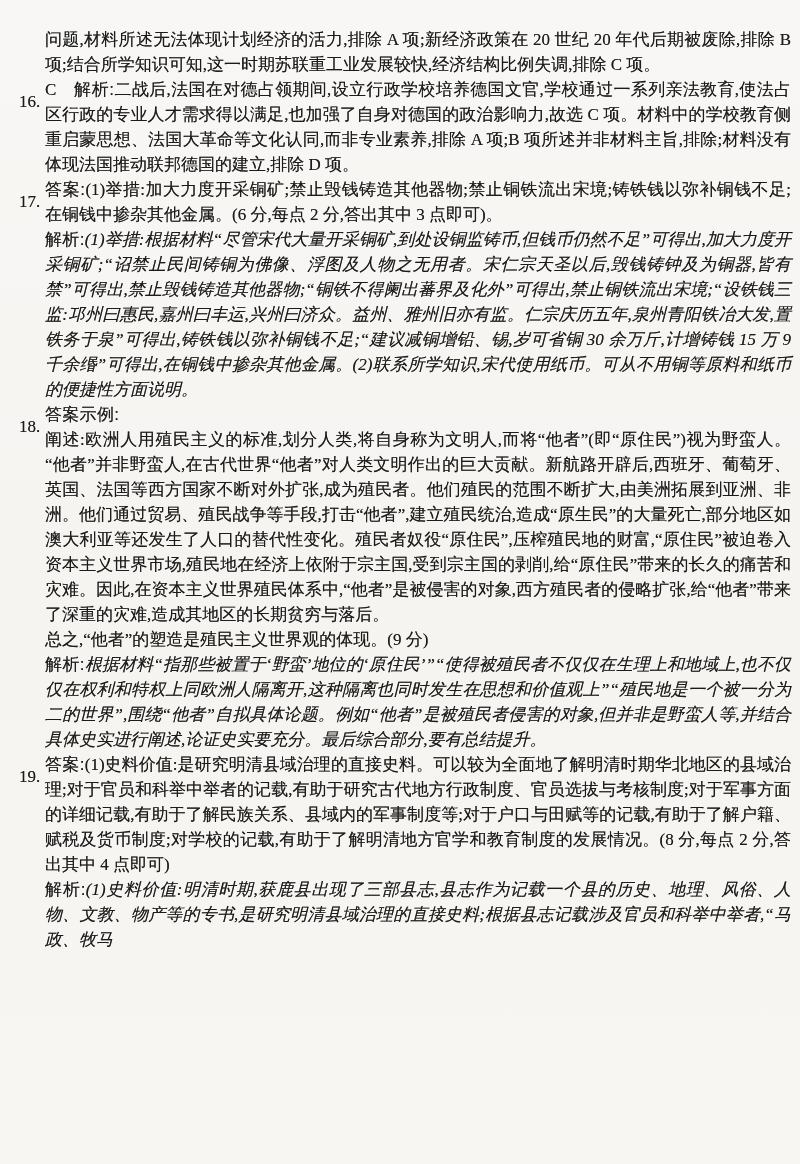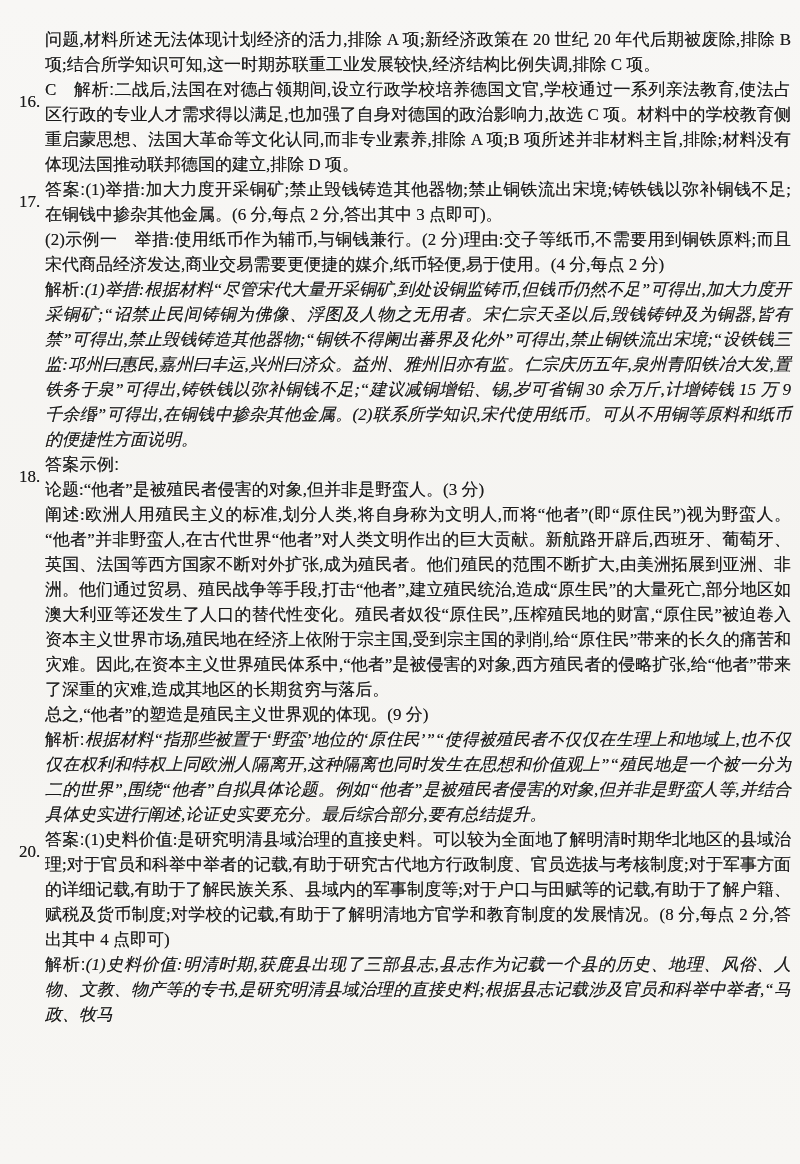--- a/index.html
+++ b/index.html
@@ -48,28 +48,26 @@
 <div class="sheet">
   <div id="doc-root">
       <div class="block">
         <div class="para"><span>问题,材料所述无法体现计划经济的活力,排除 A 项;新经济政策在 20 世纪 20 年代后期被废除,排除 B 项;结合所学知识可知,这一时期苏联重工业发展较快,经济结构比例失调,排除 C 项。</span></div>
       </div>
       <div class="block">
         <div class="para"><span class="marker">16.</span><span>C　</span><span class="b">解析:</span><span>二战后,法国在对德占领期间,设立行政学校培养德国文官,学校通过一系列亲法教育,使法占区行政的专业人才需求得以满足,也加强了自身对德国的政治影响力,故选 C 项。材料中的学校教育侧重启蒙思想、法国大革命等文化认同,而非专业素养,排除 A 项;B 项所述并非材料主旨,排除;材料没有体现法国推动联邦德国的建立,排除 D 项。</span></div>
       </div>
       <div class="block">
         <div class="para"><span class="marker">17.</span><span class="b">答案:</span><span>(1)举措:加大力度开采铜矿;禁止毁钱铸造其他器物;禁止铜铁流出宋境;铸铁钱以弥补铜钱不足;在铜钱中掺杂其他金属。(6 分,每点 2 分,答出其中 3 点即可)。</span></div>
-        <div class="para"><span>(2)示例一　举措:使用纸币作为辅币,与铜钱兼行。(2 分)理由:交子等纸币,不需要用到铜铁原料;而且宋代商品经济发达,商业交易需要更便捷的媒介,纸币轻便,易于使用。(4 分,每点 2 分)</span></div>
         <div class="para kai"><span class="b">解析:</span><span>(1)举措:根据材料“尽管宋代大量开采铜矿,到处设铜监铸币,但钱币仍然不足”可得出,加大力度开采铜矿;“诏禁止民间铸铜为佛像、浮图及人物之无用者。宋仁宗天圣以后,毁钱铸钟及为铜器,皆有禁”可得出,禁止毁钱铸造其他器物;“铜铁不得阑出蕃界及化外”可得出,禁止铜铁流出宋境;“设铁钱三监:邛州曰惠民,嘉州曰丰运,兴州曰济众。益州、雅州旧亦有监。仁宗庆历五年,泉州青阳铁冶大发,置铁务于泉”可得出,铸铁钱以弥补铜钱不足;“建议减铜增铅、锡,岁可省铜 30 余万斤,计增铸钱 15 万 9 千余缗”可得出,在铜钱中掺杂其他金属。(2)联系所学知识,宋代使用纸币。可从不用铜等原料和纸币的便捷性方面说明。</span></div>
       </div>
       <div class="block">
         <div class="para"><span class="marker">18.</span><span class="b">答案示例:</span></div>
-        <div class="para"><span>论题:“他者”是被殖民者侵害的对象,但并非是野蛮人。(3 分)</span></div>
         <div class="para"><span>阐述:欧洲人用殖民主义的标准,划分人类,将自身称为文明人,而将“他者”(即“原住民”)视为野蛮人。“他者”并非野蛮人,在古代世界“他者”对人类文明作出的巨大贡献。新航路开辟后,西班牙、葡萄牙、英国、法国等西方国家不断对外扩张,成为殖民者。他们殖民的范围不断扩大,由美洲拓展到亚洲、非洲。他们通过贸易、殖民战争等手段,打击“他者”,建立殖民统治,造成“原生民”的大量死亡,部分地区如澳大利亚等还发生了人口的替代性变化。殖民者奴役“原住民”,压榨殖民地的财富,“原住民”被迫卷入资本主义世界市场,殖民地在经济上依附于宗主国,受到宗主国的剥削,给“原住民”带来的长久的痛苦和灾难。因此,在资本主义世界殖民体系中,“他者”是被侵害的对象,西方殖民者的侵略扩张,给“他者”带来了深重的灾难,造成其地区的长期贫穷与落后。</span></div>
         <div class="para"><span>总之,“他者”的塑造是殖民主义世界观的体现。(9 分)</span></div>
         <div class="para kai"><span class="b">解析:</span><span>根据材料“指那些被置于‘野蛮’地位的‘原住民’”“使得被殖民者不仅仅在生理上和地域上,也不仅仅在权利和特权上同欧洲人隔离开,这种隔离也同时发生在思想和价值观上”“殖民地是一个被一分为二的世界”,围绕“他者”自拟具体论题。例如“他者”是被殖民者侵害的对象,但并非是野蛮人等,并结合具体史实进行阐述,论证史实要充分。最后综合部分,要有总结提升。</span></div>
       </div>
       <div class="block">
-        <div class="para"><span class="marker">20.</span><span class="b">答案:</span><span>(1)史料价值:是研究明清县域治理的直接史料。可以较为全面地了解明清时期华北地区的县域治理;对于官员和科举中举者的记载,有助于研究古代地方行政制度、官员选拔与考核制度;对于军事方面的详细记载,有助于了解民族关系、县域内的军事制度等;对于户口与田赋等的记载,有助于了解户籍、赋税及货币制度;对学校的记载,有助于了解明清地方官学和教育制度的发展情况。(8 分,每点 2 分,答出其中 4 点即可)</span></div>
+        <div class="para"><span class="marker">19.</span><span class="b">答案:</span><span>(1)史料价值:是研究明清县域治理的直接史料。可以较为全面地了解明清时期华北地区的县域治理;对于官员和科举中举者的记载,有助于研究古代地方行政制度、官员选拔与考核制度;对于军事方面的详细记载,有助于了解民族关系、县域内的军事制度等;对于户口与田赋等的记载,有助于了解户籍、赋税及货币制度;对学校的记载,有助于了解明清地方官学和教育制度的发展情况。(8 分,每点 2 分,答出其中 4 点即可)</span></div>
         <div class="para kai"><span class="b">解析:</span><span>(1)史料价值:明清时期,获鹿县出现了三部县志,县志作为记载一个县的历史、地理、风俗、人物、文教、物产等的专书,是研究明清县域治理的直接史料;根据县志记载涉及官员和科举中举者,“马政、牧马</span></div>
       </div>
     </div>
 </div>
 
 </body></html>

